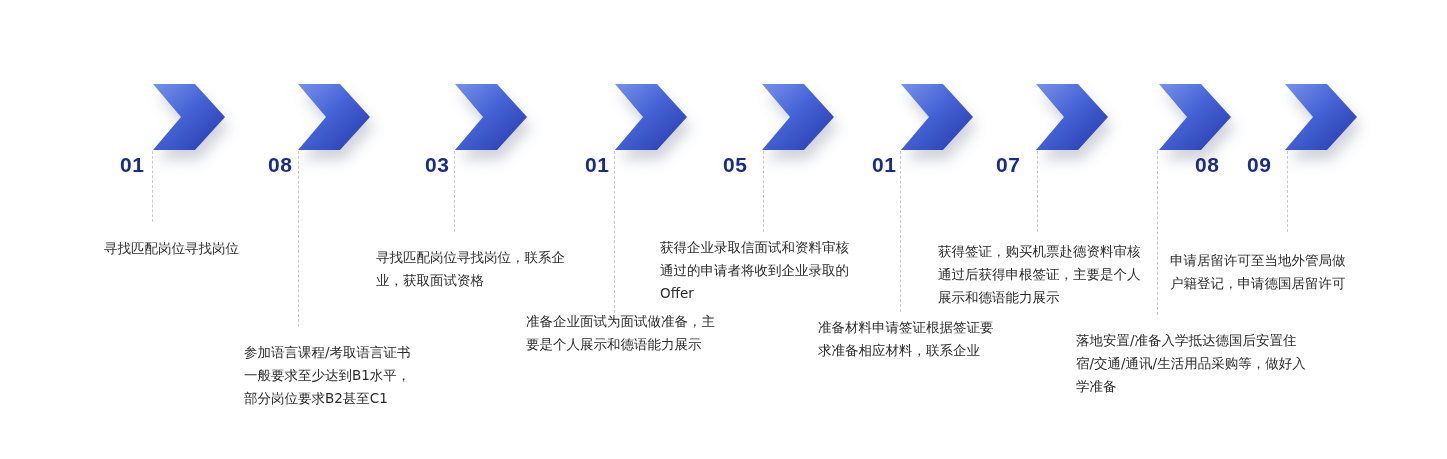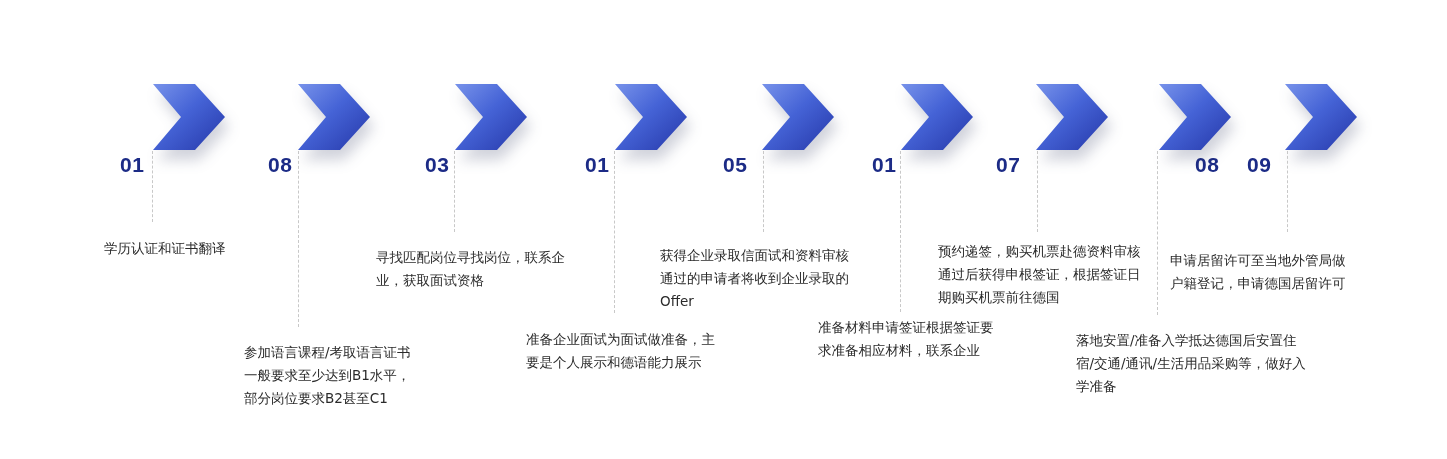--- a/index.html
+++ b/index.html
@@ -71,21 +71,21 @@
 <div>
 
   <div>
     <span class="step-num" style="left:120px">01</span>
     <div class="chevron" style="left:153px">
         <svg>
           <use href="#chev"></use>
         </svg>
       </div>
     <div class="vline" style="left:152px;height:71px"></div>
-    <div class="desc" style="left:104px;top:237px;width:170px">学历认证和证书翻译</div>
+    <div class="desc" style="left:104px;top:237px;width:170px">寻找匹配岗位寻找岗位</div>
   </div>
 
   <div>
     <span class="step-num" style="left:268px">08</span>
     <div class="chevron" style="left:298px">
         <svg>
           <use href="#chev"></use>
         </svg>
       </div>
     <div class="vline" style="left:298px;height:176px"></div>
@@ -104,32 +104,32 @@
   </div>
 
   <div>
     <span class="step-num" style="left:585px">01</span>
     <div class="chevron" style="left:615px">
         <svg>
           <use href="#chev"></use>
         </svg>
       </div>
     <div class="vline" style="left:614px;height:162px"></div>
-    <div class="desc" style="left:526px;top:328px;width:194px">准备企业面试为面试做准备，主要是个人展示和德语能力展示</div>
+    <div class="desc" style="left:526px;top:310px;width:194px">准备企业面试为面试做准备，主要是个人展示和德语能力展示</div>
   </div>
 
   <div>
     <span class="step-num" style="left:723px">05</span>
     <div class="chevron" style="left:762px">
         <svg>
           <use href="#chev"></use>
         </svg>
       </div>
     <div class="vline" style="left:763px;height:81px"></div>
-    <div class="desc" style="left:660px;top:244px;width:194px">获得企业录取信面试和资料审核通过的申请者将收到企业录取的Offer</div>
+    <div class="desc" style="left:660px;top:236px;width:194px">获得企业录取信面试和资料审核通过的申请者将收到企业录取的Offer</div>
   </div>
 
   <div>
     <span class="step-num" style="left:872px">01</span>
     <div class="chevron" style="left:901px">
         <svg>
           <use href="#chev"></use>
         </svg>
       </div>
     <div class="vline" style="left:900px;height:161px"></div>
@@ -137,21 +137,21 @@
   </div>
 
   <div>
     <span class="step-num" style="left:996px">07</span>
     <div class="chevron" style="left:1036px">
         <svg>
           <use href="#chev"></use>
         </svg>
       </div>
     <div class="vline" style="left:1037px;height:81px"></div>
-    <div class="desc" style="left:938px;top:240px;width:212px">预约递签，购买机票赴德资料审核通过后获得申根签证，根据签证日期购买机票前往德国</div>
+    <div class="desc" style="left:938px;top:240px;width:212px">获得签证，购买机票赴德资料审核通过后获得申根签证，主要是个人展示和德语能力展示</div>
   </div>
 
   <div>
     <span class="step-num" style="left:1195px">08</span>
     <div class="chevron" style="left:1159px">
         <svg>
           <use href="#chev"></use>
         </svg>
       </div>
     <div class="vline" style="left:1157px;height:164px"></div>

